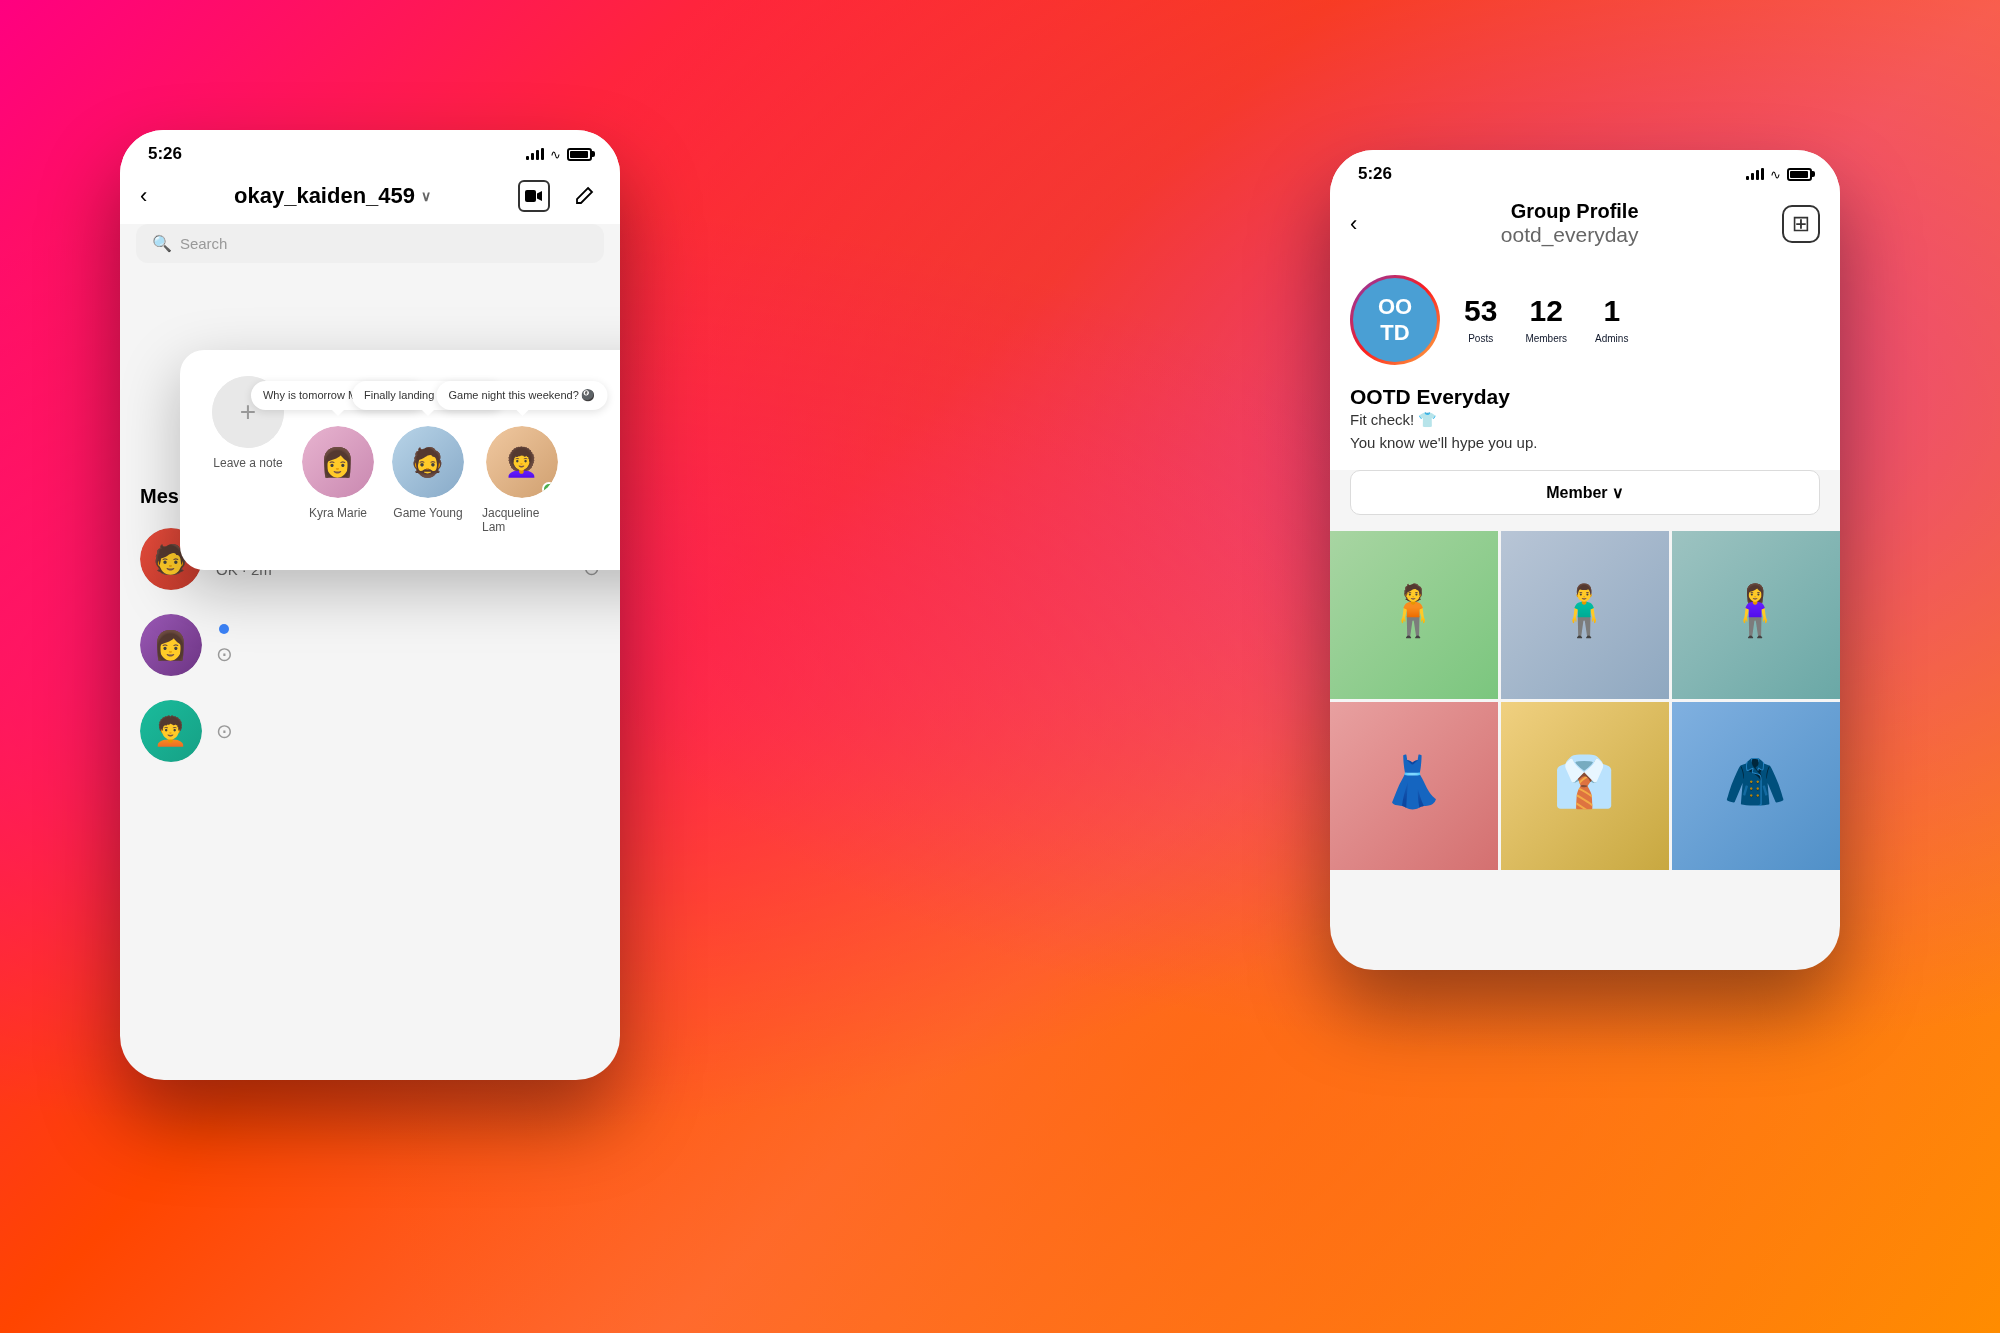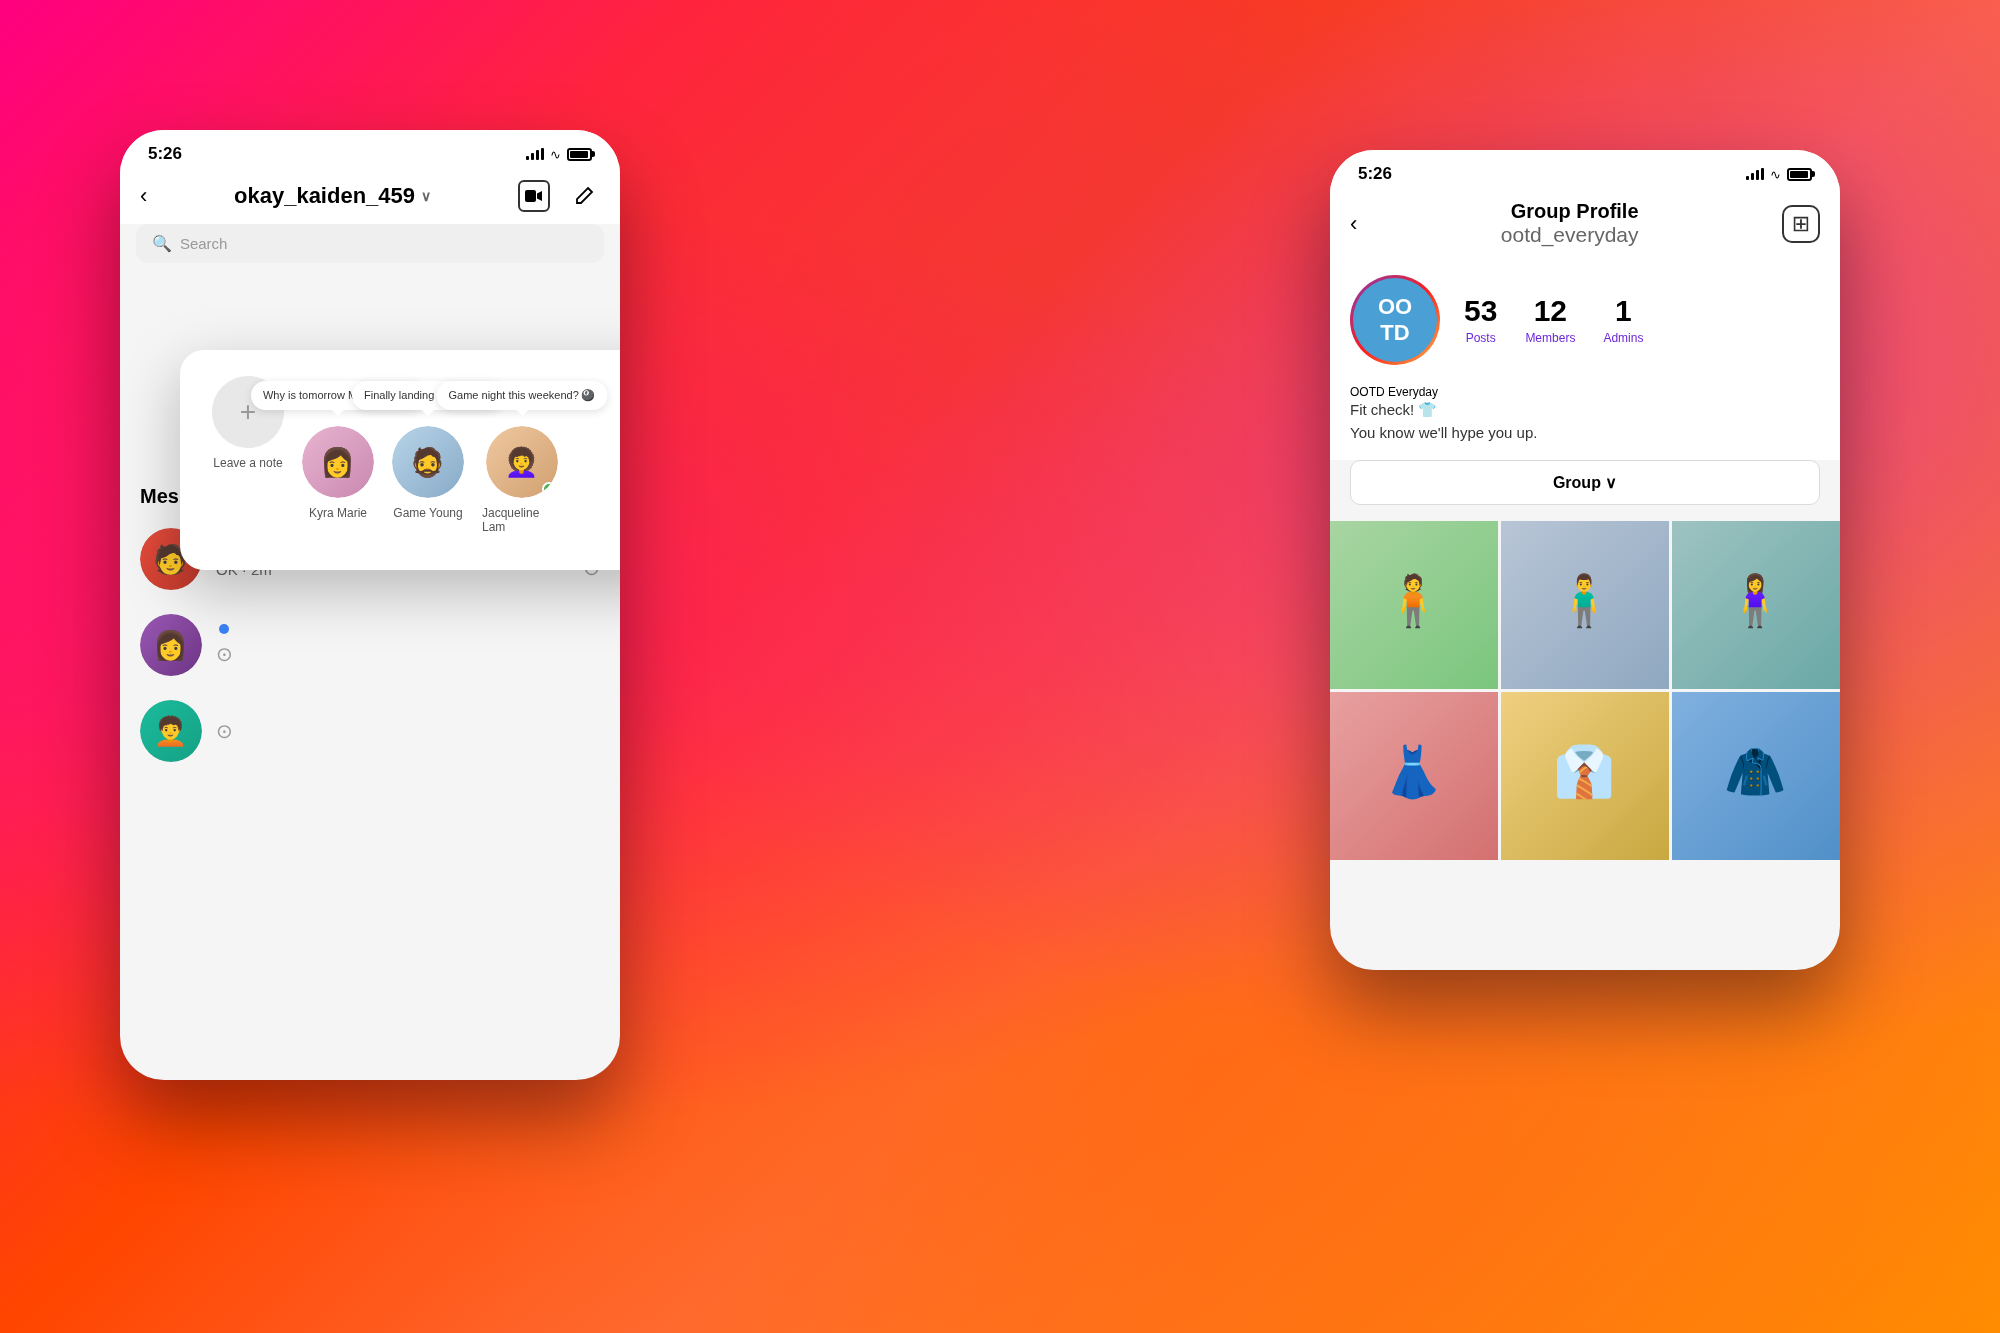--- a/index.html
+++ b/index.html
@@ -426,33 +426,33 @@
     }
 
     .stat-number {
       font-size: 30px;
       font-weight: 700;
       color: #000;
       display: block;
     }
 
     .stat-label {
-      font-size: 12px;
-      color: #6d28d9;
+      font-size: 10px;
+      color: #0f172a;
     }
 
     
     .group-desc {
       background: #fff;
       padding: 4px 20px 16px;
     }
 
     .group-name {
-      font-size: 12px;
-      font-weight: 400;
+      font-size: 21px;
+      font-weight: 700;
       color: #000;
     }
 
     .group-bio {
       font-size: 15px;
       color: #333;
       line-height: 1.5;
     }
 
     
@@ -695,21 +695,21 @@
 
   <div class="group-desc">
     <div class="group-name">OOTD Everyday</div>
     <div class="group-bio">
       <span>Fit check! 👕</span><br>
       <span>You know we'll hype you up.</span>
     </div>
   </div>
 
   <div class="member-btn">
-    <span>Group ∨</span>
+    <span>Member ∨</span>
   </div>
 
   <div class="photo-grid">
     <div class="photo-cell photo-fashion-1">
       <div style="width:100%;height:160px;display:flex;align-items:center;justify-content:center;font-size:50px">🧍</div>
     </div>
     <div class="photo-cell photo-fashion-2">
       <div style="width:100%;height:160px;display:flex;align-items:center;justify-content:center;font-size:50px">🧍‍♂️</div>
     </div>
     <div class="photo-cell photo-fashion-3">

